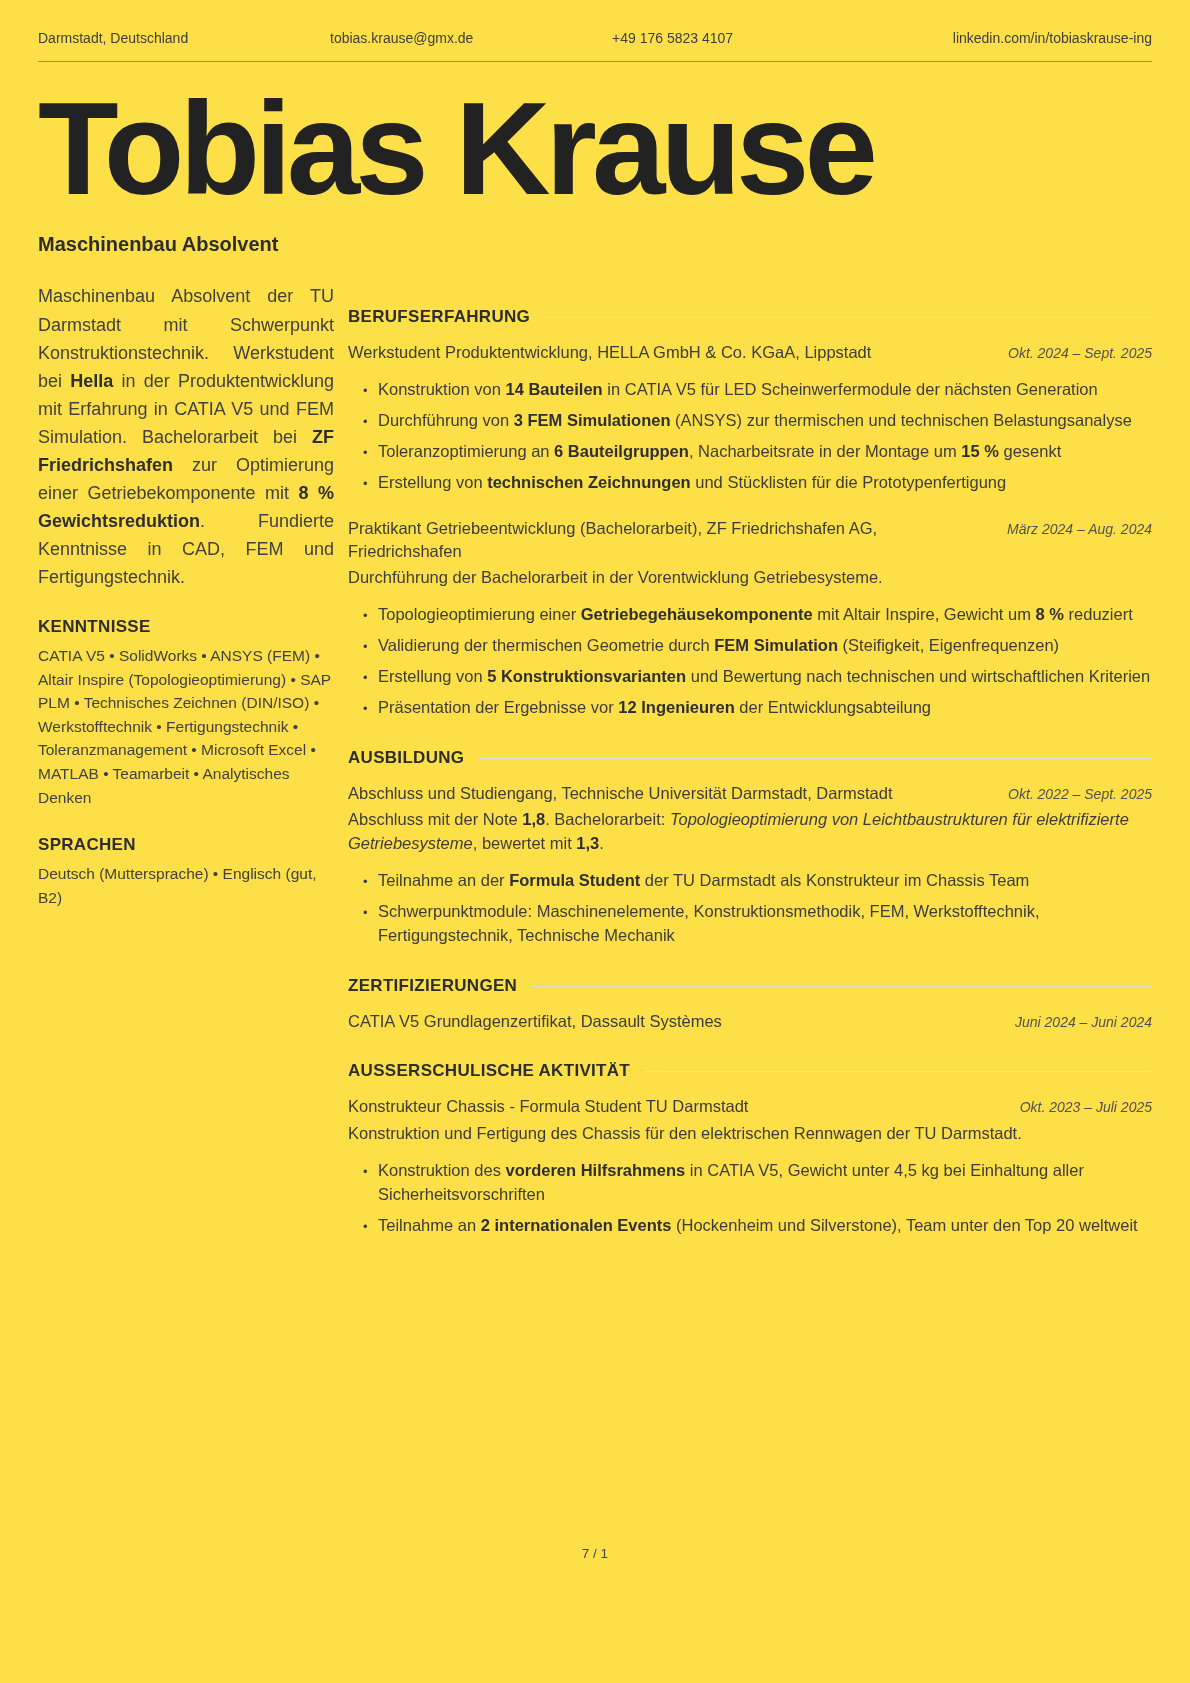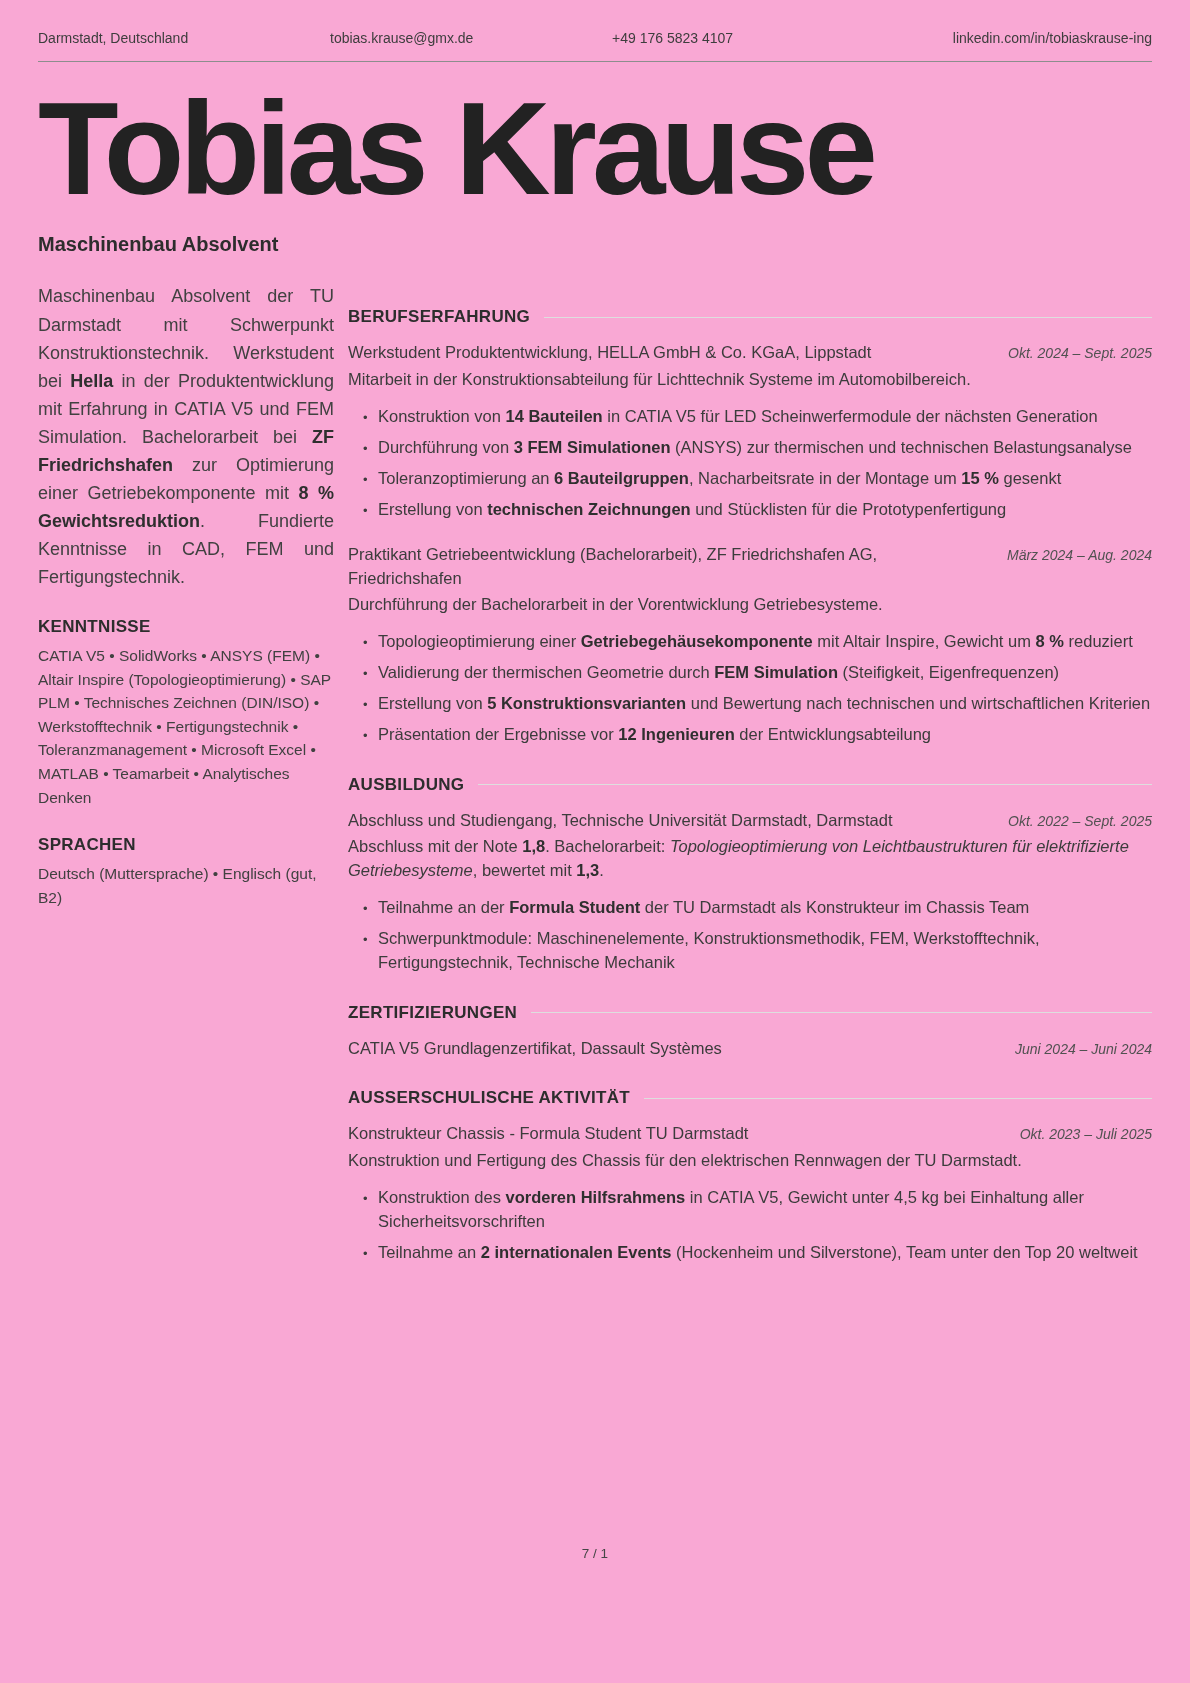--- a/index.html
+++ b/index.html
@@ -2,21 +2,21 @@
 <html lang="de"><head>
 <meta charset="utf-8">
 <style>
   * { margin:0; padding:0; box-sizing:border-box; }
   html, body { background:#f7f7f6; }
   body { font-family:"Liberation Sans", sans-serif; color:#414141; }
 
   .page {
     width:1190px; min-height:1683px; margin:0 auto;
     display:flex; flex-direction:column;
-    padding:30px 38px 0 38px; background:#f9a8d4;
+    padding:30px 38px 0 38px; background:#fde047;
   }
 
   
   .contact-bar {
     display:flex; align-items:baseline;
     font-size:14px; color:#3d3d3d;
     padding-bottom:15px; border-bottom:1px solid #8d8d8d;
   }
   .contact-cell-1 { width:292px; }
   .contact-cell-2 { width:282px; }
@@ -111,21 +111,20 @@
         <div class="section-heading">
           <span>BERUFSERFAHRUNG</span>
           <span class="rule"></span>
         </div>
 
         <div class="entry">
           <div class="entry-header">
             <span class="entry-title">Werkstudent Produktentwicklung, HELLA GmbH &amp; Co. KGaA, Lippstadt</span>
             <span class="entry-date">Okt. 2024 – Sept. 2025</span>
           </div>
-          <p class="entry-desc">Mitarbeit in der Konstruktionsabteilung für Lichttechnik Systeme im Automobilbereich.</p>
           <ul class="bullets">
             <li><span>Konstruktion von </span><strong>14 Bauteilen</strong><span> in CATIA V5 für LED Scheinwerfermodule der nächsten Generation</span></li>
             <li><span>Durchführung von </span><strong>3 FEM Simulationen</strong><span> (ANSYS) zur thermischen und technischen Belastungsanalyse</span></li>
             <li><span>Toleranzoptimierung an </span><strong>6 Bauteilgruppen</strong><span>, Nacharbeitsrate in der Montage um </span><strong>15 %</strong><span> gesenkt</span></li>
             <li><span>Erstellung von </span><strong>technischen Zeichnungen</strong><span> und Stücklisten für die Prototypenfertigung</span></li>
           </ul>
         </div>
 
         <div class="entry">
           <div class="entry-header">

